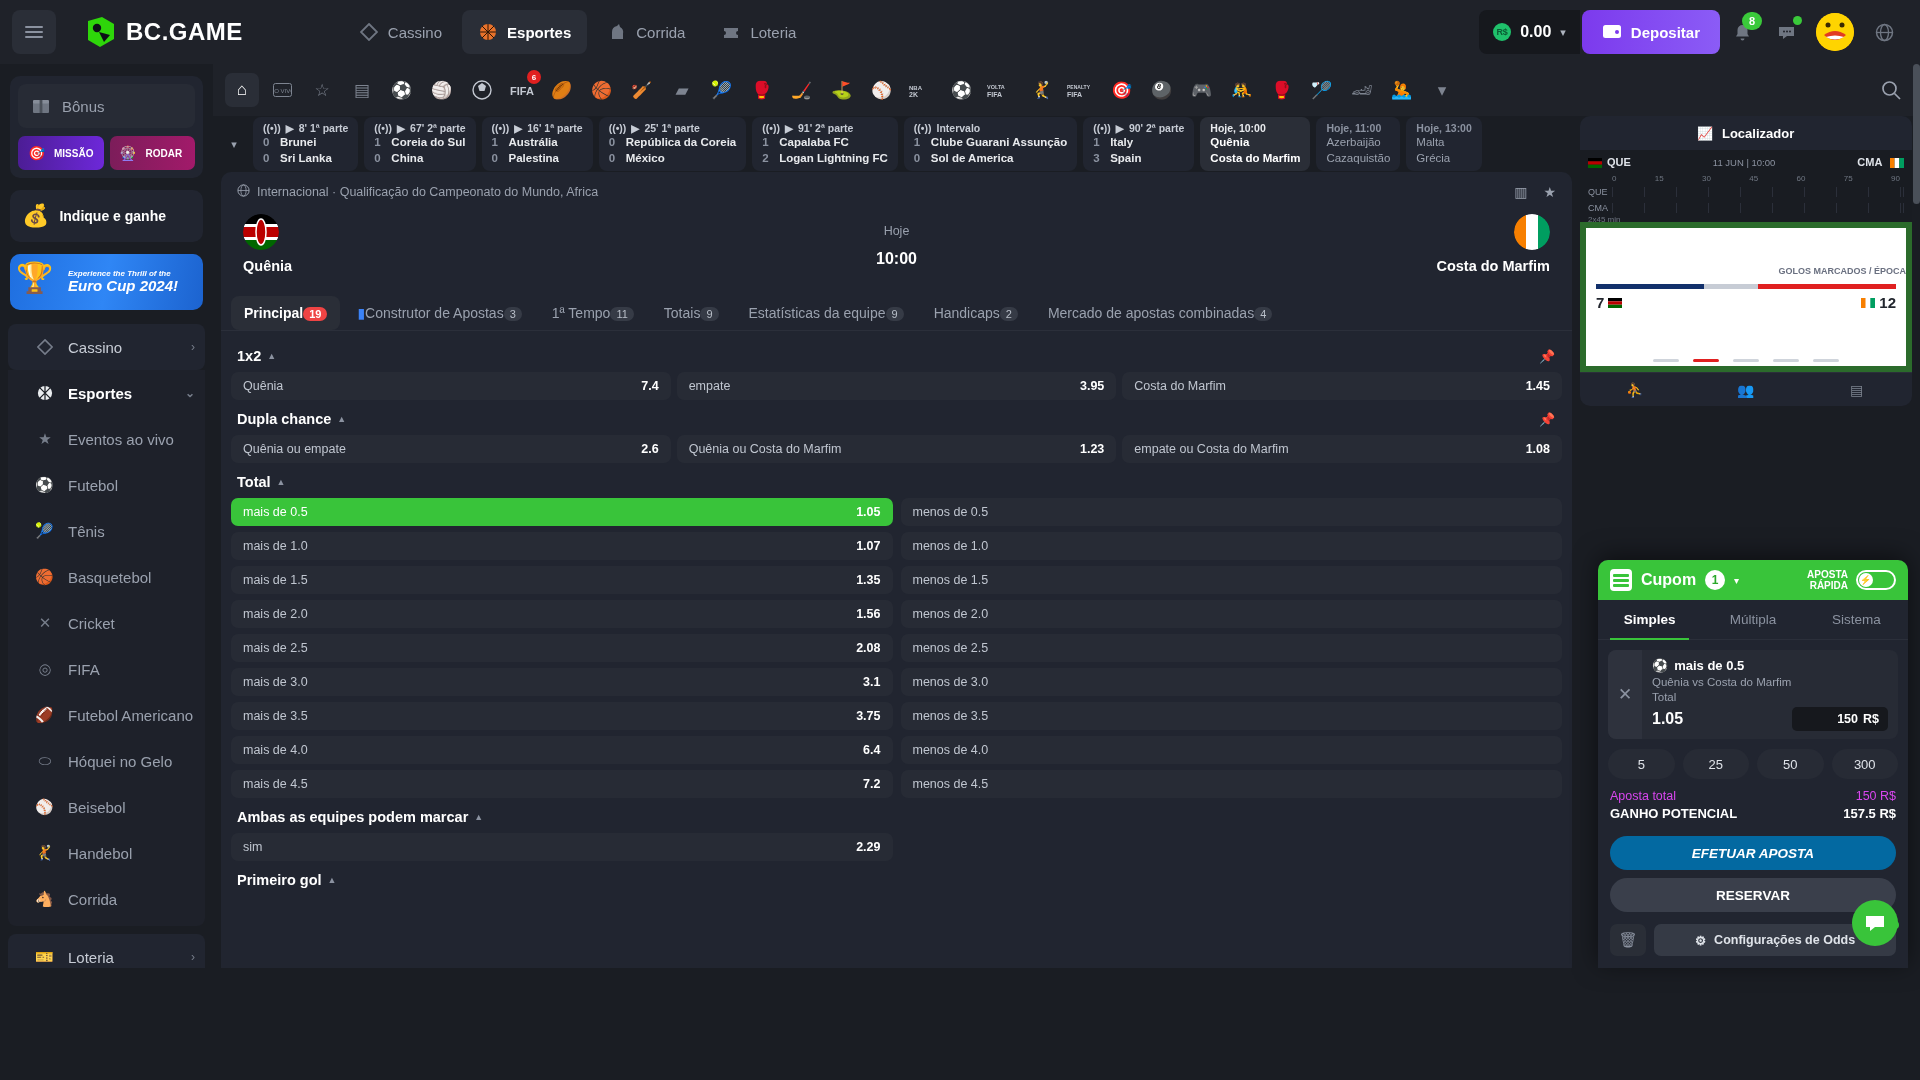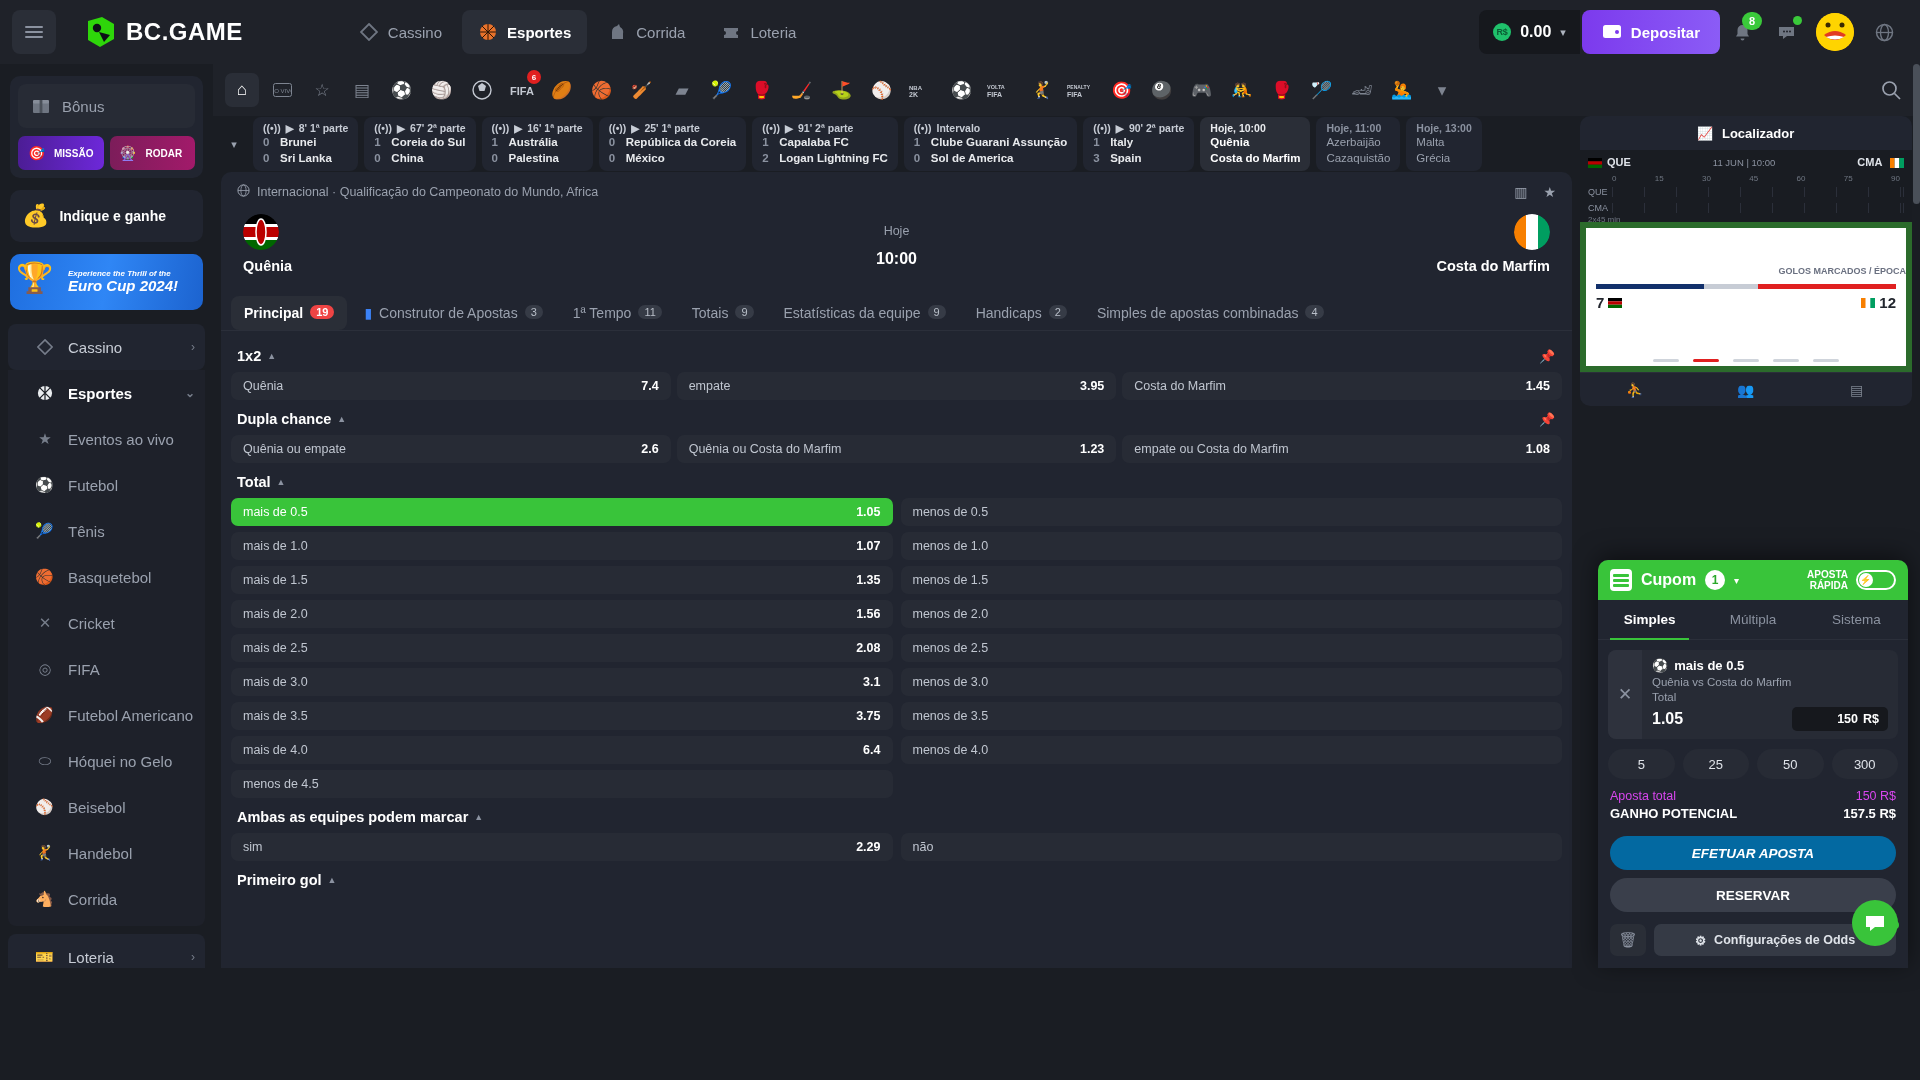--- a/index.html
+++ b/index.html
@@ -111,21 +111,21 @@
   .team-block { width:220px; display:flex; flex-direction:column; align-items:flex-start; gap:8px;}
   .team-block.right { align-items:flex-end; margin-left:auto; text-align:right;}
   .flag { width:36px; height:36px; border-radius:50%; overflow:hidden; position:relative; display:block;}
   .team-name { font-size:14.5px; font-weight:bold; color:#fff;}
   .mp-center { flex:1; text-align:center; padding-top:10px;}
   .mp-day { font-size:12.5px; color:#9aa1ae;}
   .mp-time { font-size:16px; font-weight:bold; color:#fff; margin-top:12px;}
 
   .tabs-row { margin:0 8px; background:#212530; display:flex; align-items:center; gap:4px; padding:6px 10px 0 10px;
               border-bottom:1px solid #2b2f3a;}
-  .tab { display:flex; align-items:flex-start; gap:7px; padding:9px 13px; border-radius:8px; font-size:14px;
+  .tab { display:flex; align-items:flex-end; padding:9px 13px; border-radius:8px; font-size:14px;
          color:#9aa1ae; cursor:pointer; white-space:nowrap;}
   .tab.active { background:#2a2e37; color:#fff; font-weight:bold;}
   .tab .cnt { background:#363b46; color:#b9bfc9; font-size:11px; border-radius:9px; padding:1px 6px; min-width:18px; text-align:center;}
   .tab.active .cnt { background:#ef4444; color:#fff;}
 
   .markets { margin:0 8px; background:#212530; flex:1; overflow:hidden; padding:6px 10px 0 10px;}
   .mkt-head { display:flex; align-items:center; gap:6px; padding:11px 6px 8px 6px;}
   .mkt-title { font-size:14.5px; font-weight:bold; color:#fff;}
   .mkt-caret { font-size:9px; color:#8b92a0;}
   .mkt-pin { margin-left:auto; color:#6f7682; font-size:13px; cursor:pointer;}
@@ -760,21 +760,21 @@
             </div>
             <div class="tab">
               <span>Estatísticas da equipe</span>
               <span class="cnt">9</span>
             </div>
             <div class="tab">
               <span>Handicaps</span>
               <span class="cnt">2</span>
             </div>
             <div class="tab">
-              <span>Simples de apostas combinadas</span>
+              <span>Mercado de apostas combinadas</span>
               <span class="cnt">4</span>
             </div>
           </div>
 
           <div class="markets">
 
             <div class="mkt-head">
               <span class="mkt-title">1x2</span>
               <span class="mkt-caret">▲</span>
               <span class="mkt-pin">📌</span>
@@ -894,39 +894,39 @@
                   <span class="lbl">mais de 4.0</span>
                   <span class="val">6.4</span>
                 </div>
                 <div class="odd">
                   <span class="lbl">menos de 4.0</span>
                   <span class="val"></span>
                 </div>
               </div>
               <div class="row2">
                 <div class="odd">
+                  <span class="lbl">mais de 4.5</span>
+                  <span class="val">7.2</span>
+                </div>
+                <div class="odd">
                   <span class="lbl">menos de 4.5</span>
                   <span class="val"></span>
                 </div>
               </div>
             </div>
 
             <div class="mkt-head">
               <span class="mkt-title">Ambas as equipes podem marcar</span>
               <span class="mkt-caret">▲</span>
             </div>
             <div class="rows">
               <div class="row2">
                 <div class="odd">
                   <span class="lbl">sim</span>
                   <span class="val">2.29</span>
-                </div>
-                <div class="odd">
-                  <span class="lbl">não</span>
-                  <span class="val"></span>
                 </div>
               </div>
             </div>
 
             <div class="mkt-head">
               <span class="mkt-title">Primeiro gol</span>
               <span class="mkt-caret">▲</span>
             </div>
           </div>
         </div>

